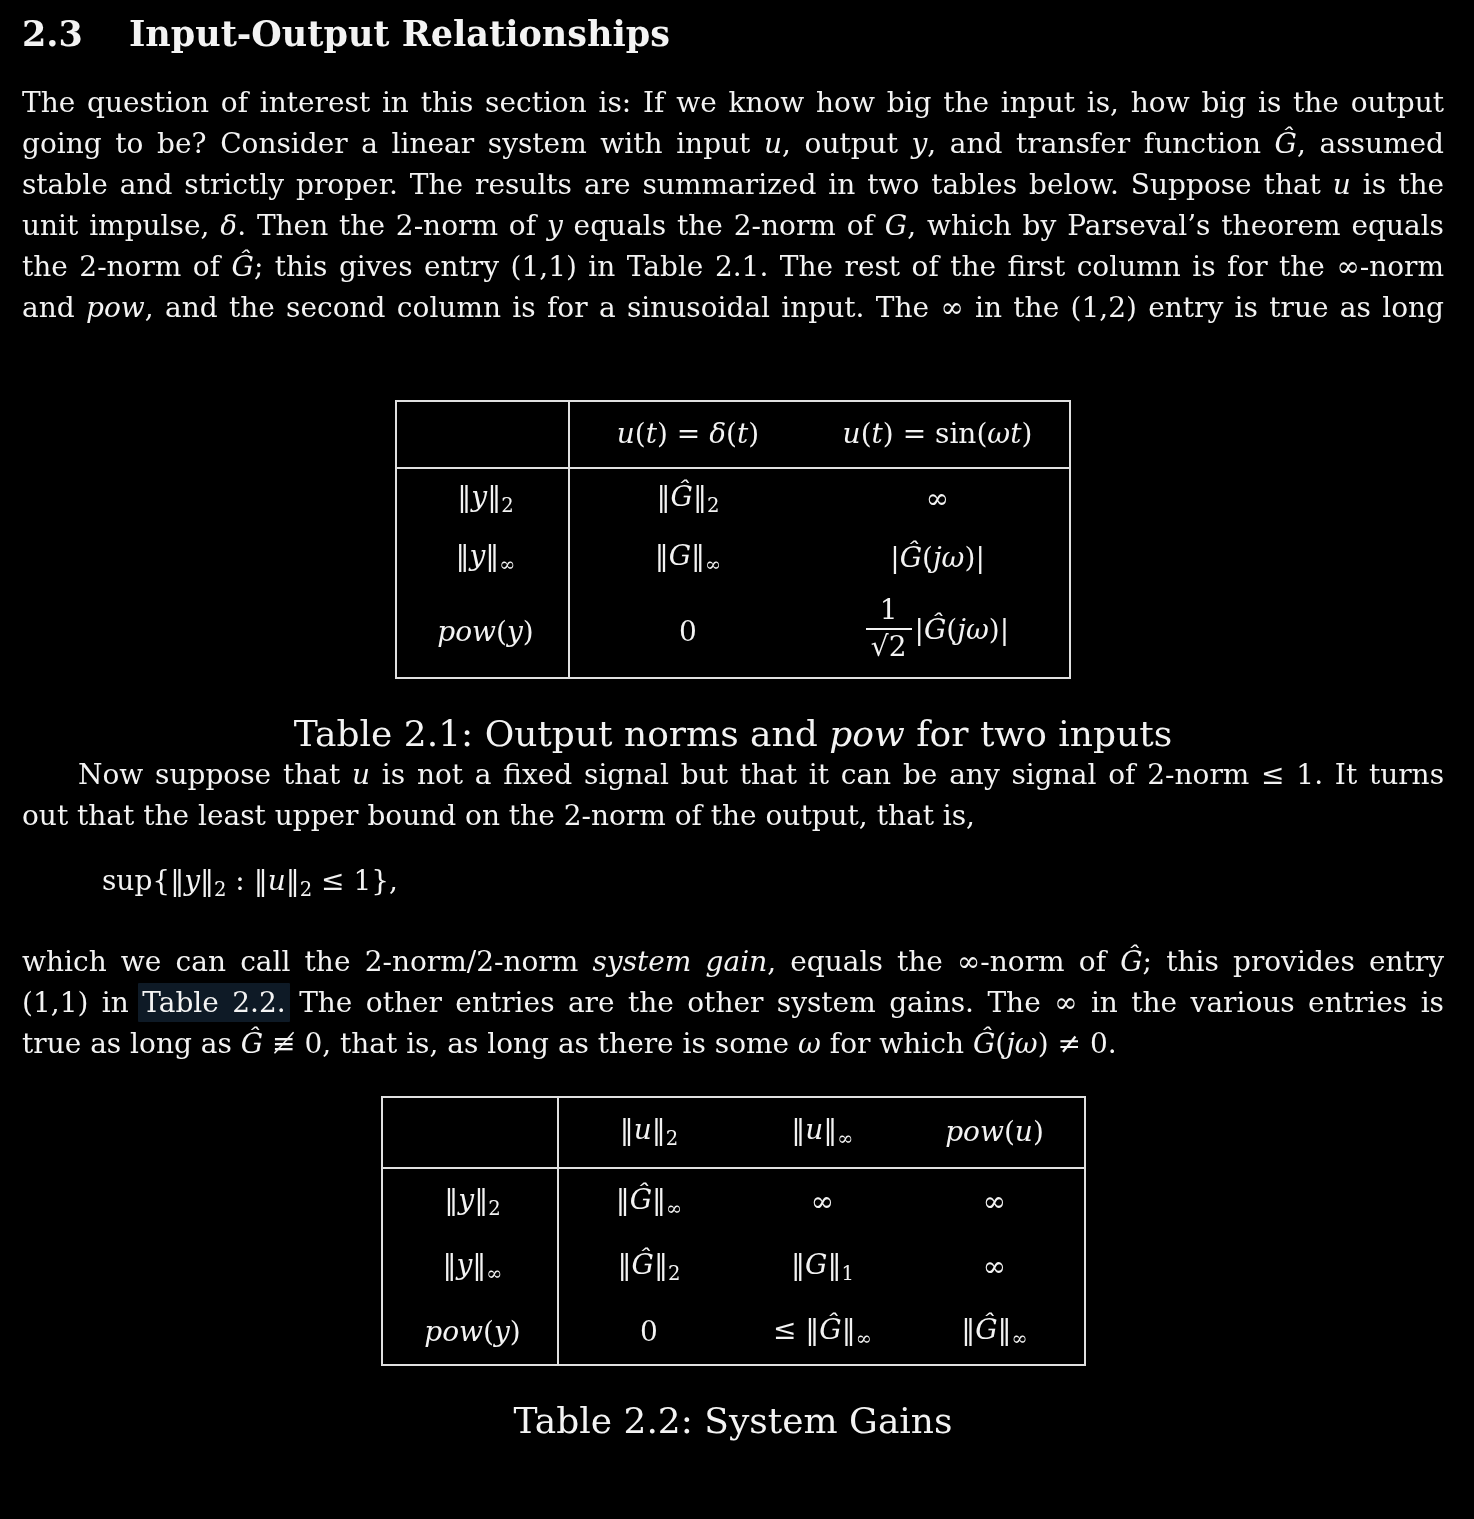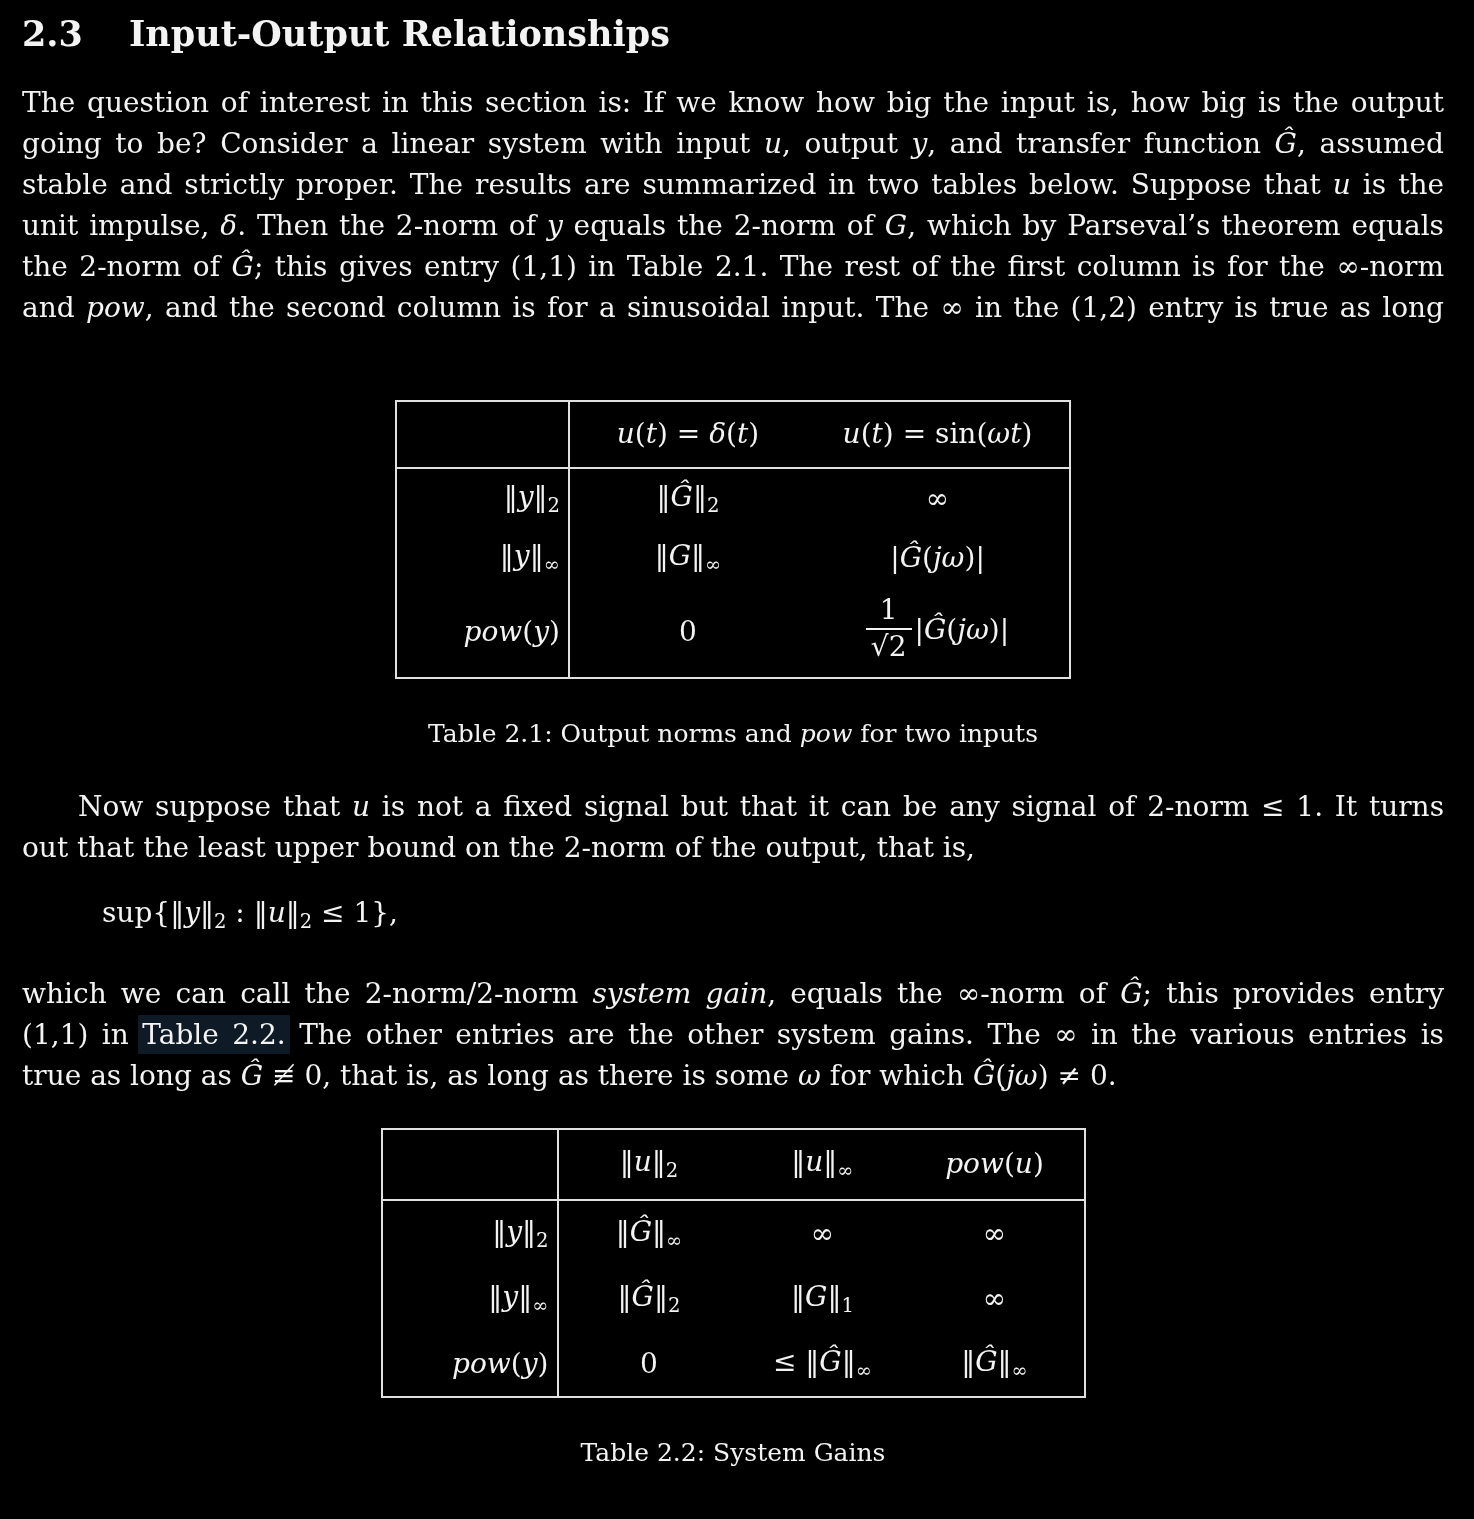--- a/index.html
+++ b/index.html
@@ -12,34 +12,34 @@
     font-family:"DejaVu Serif","DejaVu Sans",serif;
     padding:10px 30px 0 22px;overflow:hidden;
   }
   h1{font-size:35px;line-height:1.15;margin:4px 0 28px;font-weight:bold;}
   .secnum{margin-right:46px;}
   .para{font-size:28px;line-height:41px;}
   .tline{text-align:justify;}
   .tline.stretch{text-align-last:justify;}
   .indent-first .tline:first-child{padding-left:56px;}
   .equation{font-size:28px;line-height:41px;margin-top:24px;padding-left:80px;}
-  .p2{margin-top:32px;}
+  .p2{}
   .p3{margin-top:32px;}
   .tw1{margin-top:72px;}
   .tw2{margin-top:32px;}
-  .caption{font-size:25px;line-height:41px;text-align:center;margin-top:34px;}
+  .caption{font-size:36px;line-height:41px;text-align:center;margin-top:34px;}
 
   .mtable{border-collapse:collapse;margin:0 auto;font-size:28px;border:2px solid var(--border);}
   .mtable th,.mtable td{
     font-weight:normal;text-align:center;vertical-align:middle;
     white-space:nowrap;padding:11px 8px;
   }
   .mtable thead th{padding:15px 18px 17px;border-bottom:2px solid var(--border);}
   .mtable tr > *:first-child{border-right:2px solid var(--border);}
-  .mtable tbody th{text-align:right;padding-left:14px;}
+  .mtable tbody th{text-align:center;padding-left:14px;}
   .t1 tr > *:nth-child(1){width:135px;}
   .t1 tr > *:nth-child(2){width:200px;}
   .t1 tr > *:nth-child(3){width:227px;}
   .t2 tr > *:nth-child(1){width:138px;}
   .t2 tr > *:nth-child(2){width:145px;}
   .t2 tr > *:nth-child(3){width:130px;}
   .t2 tr > *:nth-child(4){width:142px;}
   .t2 tbody th,.t2 tbody td{padding-top:14px;padding-bottom:14px;}
 
   .sg-r{}

